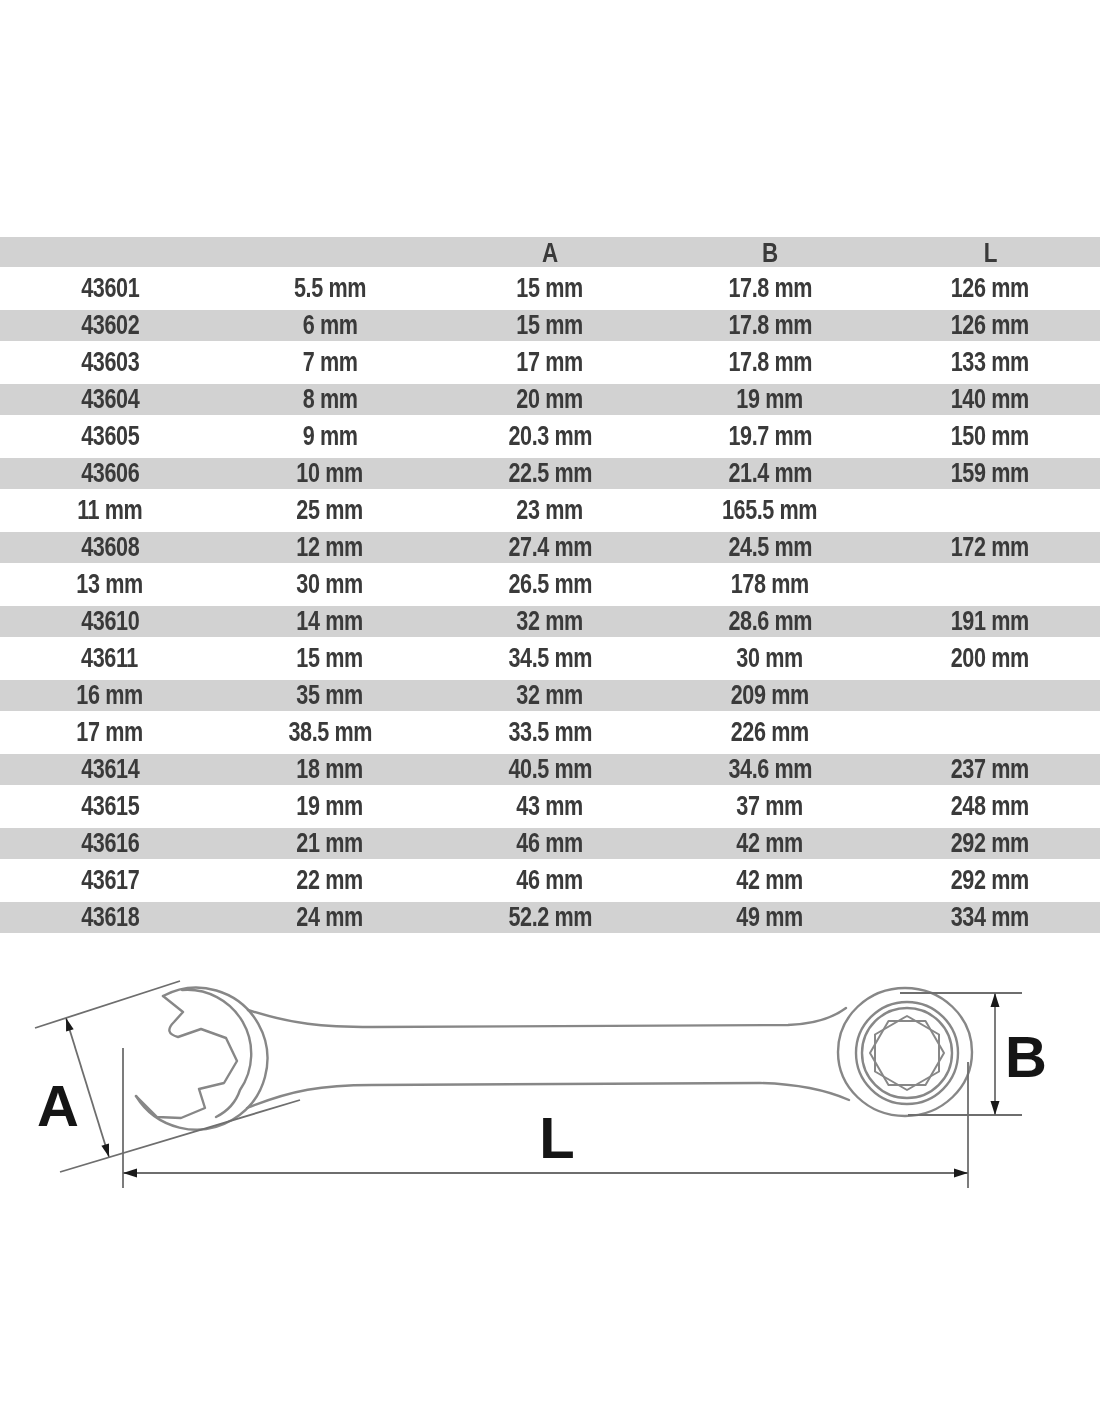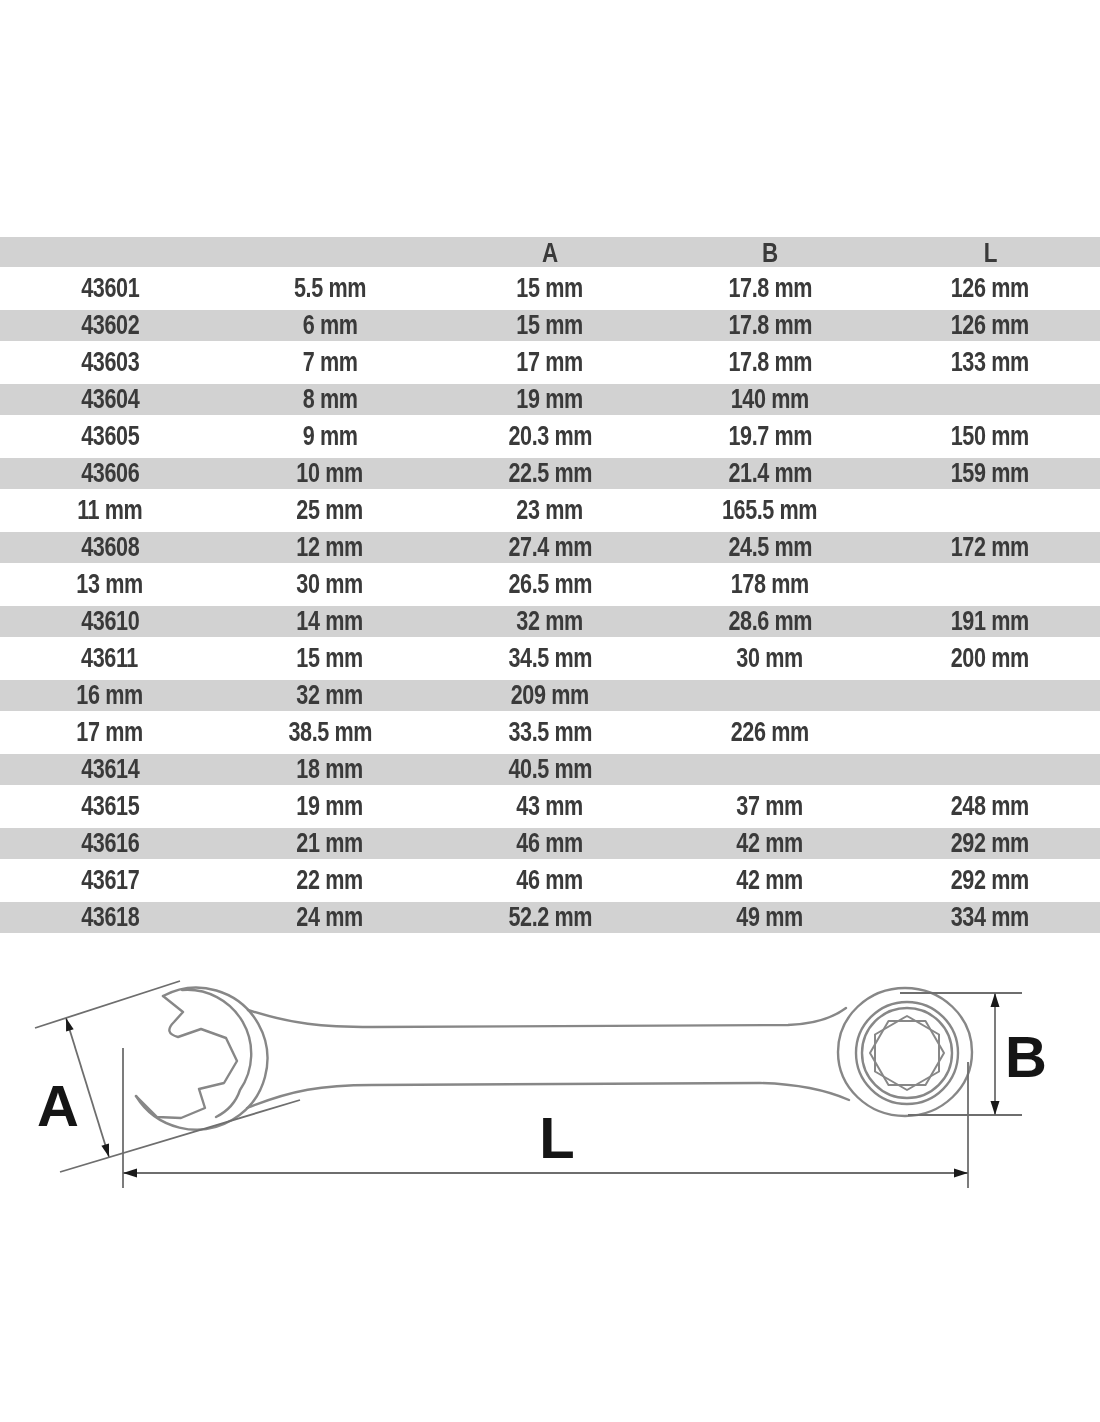--- a/index.html
+++ b/index.html
@@ -83,20 +83,21 @@
       <div class="cell"><span class="txt">43603</span></div>
       <div class="cell"><span class="txt">7 mm</span></div>
       <div class="cell"><span class="txt">17 mm</span></div>
       <div class="cell"><span class="txt">17.8 mm</span></div>
       <div class="cell"><span class="txt">133 mm</span></div>
     </div>
 
     <div class="row stripe">
       <div class="cell"><span class="txt">43604</span></div>
       <div class="cell"><span class="txt">8 mm</span></div>
+      <div class="cell"><span class="txt">20 mm</span></div>
       <div class="cell"><span class="txt">19 mm</span></div>
       <div class="cell"><span class="txt">140 mm</span></div>
     </div>
 
     <div class="row">
       <div class="cell"><span class="txt">43605</span></div>
       <div class="cell"><span class="txt">9 mm</span></div>
       <div class="cell"><span class="txt">20.3 mm</span></div>
       <div class="cell"><span class="txt">19.7 mm</span></div>
       <div class="cell"><span class="txt">150 mm</span></div>
@@ -143,35 +144,38 @@
     <div class="row">
       <div class="cell"><span class="txt">43611</span></div>
       <div class="cell"><span class="txt">15 mm</span></div>
       <div class="cell"><span class="txt">34.5 mm</span></div>
       <div class="cell"><span class="txt">30 mm</span></div>
       <div class="cell"><span class="txt">200 mm</span></div>
     </div>
 
     <div class="row stripe">
       <div class="cell"><span class="txt">16 mm</span></div>
+      <div class="cell"><span class="txt">35 mm</span></div>
       <div class="cell"><span class="txt">32 mm</span></div>
       <div class="cell"><span class="txt">209 mm</span></div>
     </div>
 
     <div class="row">
       <div class="cell"><span class="txt">17 mm</span></div>
       <div class="cell"><span class="txt">38.5 mm</span></div>
       <div class="cell"><span class="txt">33.5 mm</span></div>
       <div class="cell"><span class="txt">226 mm</span></div>
     </div>
 
     <div class="row stripe">
       <div class="cell"><span class="txt">43614</span></div>
       <div class="cell"><span class="txt">18 mm</span></div>
       <div class="cell"><span class="txt">40.5 mm</span></div>
+      <div class="cell"><span class="txt">34.6 mm</span></div>
+      <div class="cell"><span class="txt">237 mm</span></div>
     </div>
 
     <div class="row">
       <div class="cell"><span class="txt">43615</span></div>
       <div class="cell"><span class="txt">19 mm</span></div>
       <div class="cell"><span class="txt">43 mm</span></div>
       <div class="cell"><span class="txt">37 mm</span></div>
       <div class="cell"><span class="txt">248 mm</span></div>
     </div>
 

